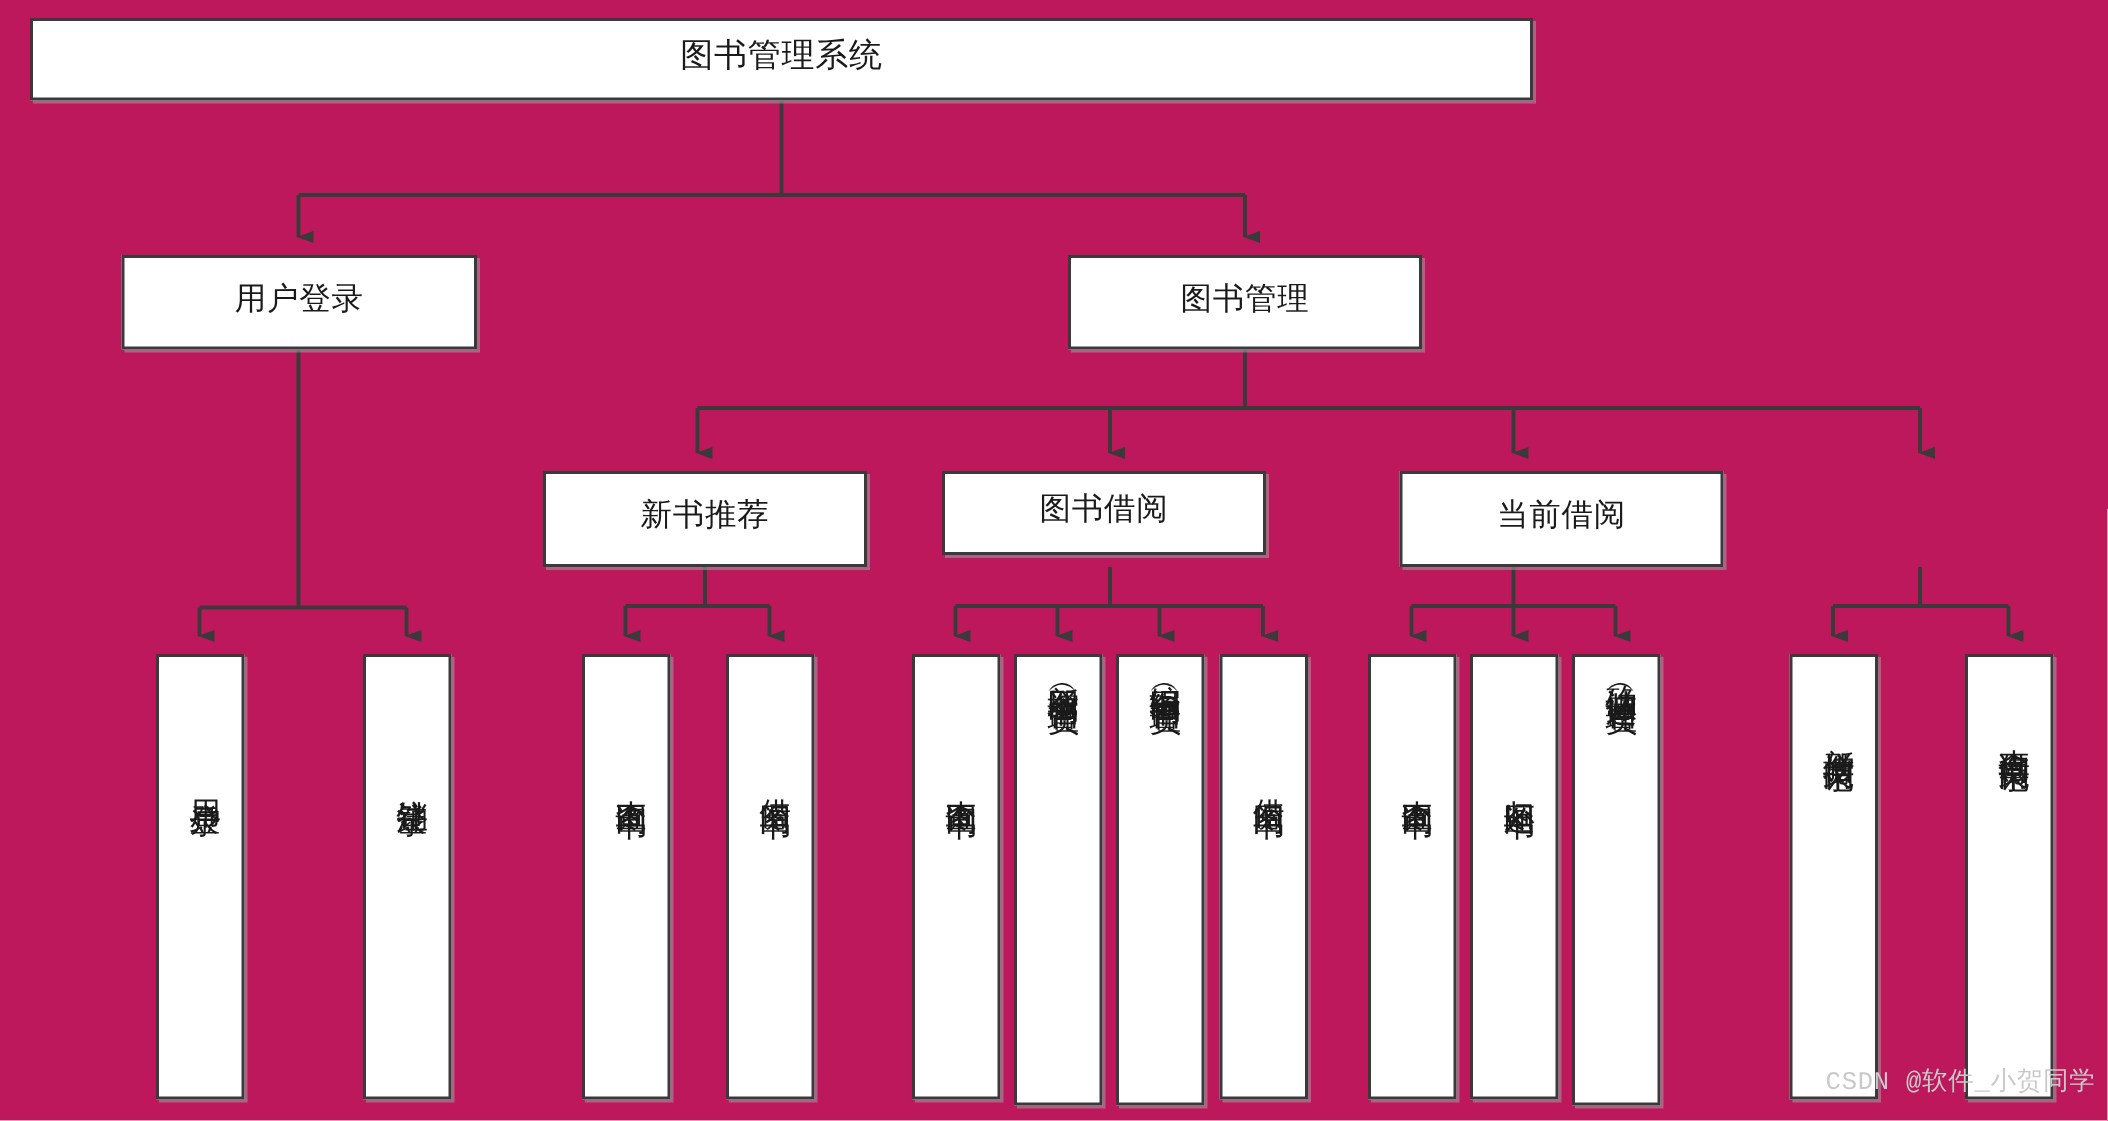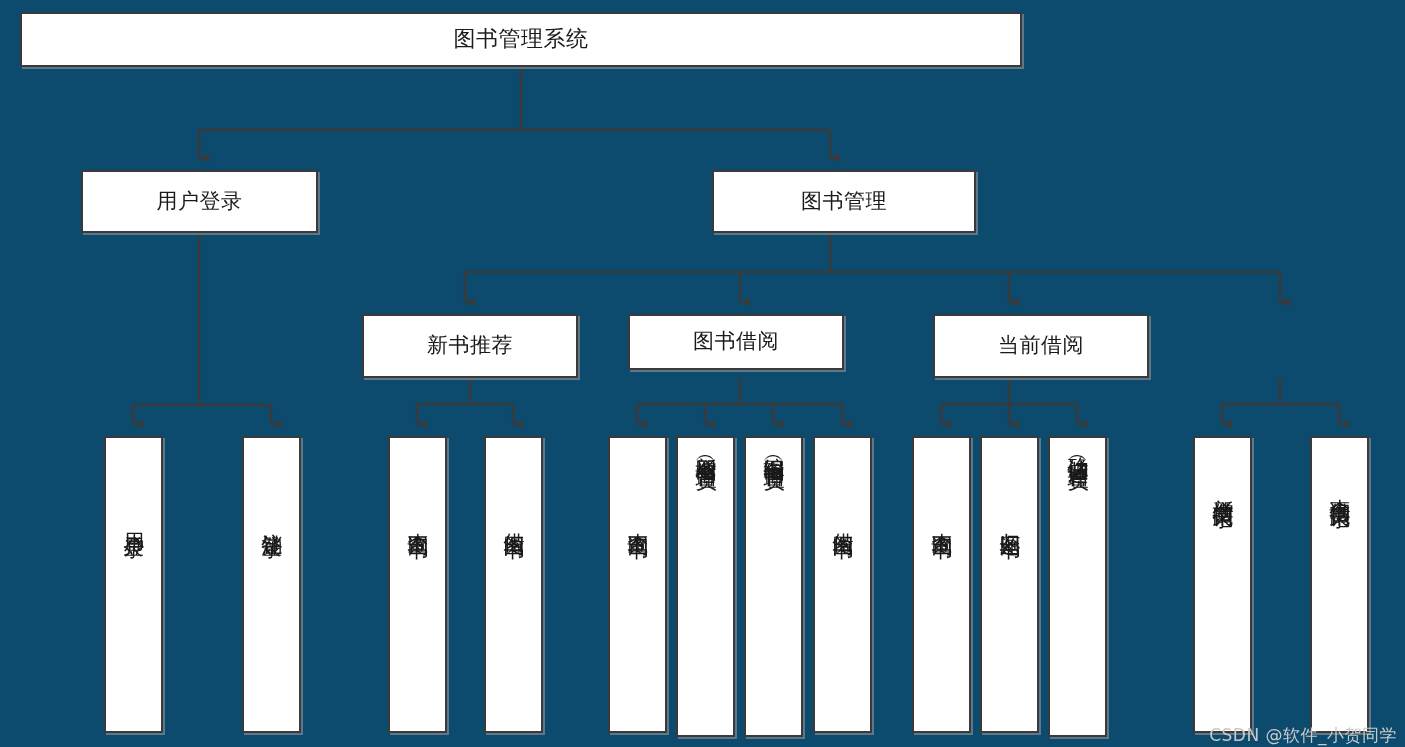--- a/index.html
+++ b/index.html
@@ -7,22 +7,23 @@
     padding: 0;
     background: #ffffff;
   }
   body {
     font-family: "DejaVu Sans", "Liberation Sans", sans-serif;
   }
   #canvas {
     position: relative;
     width: 1405px;
     height: 747px;
-    background: #0c4a6e;
+    background: #be185d;
     overflow: hidden;
+    font-family: Liberation Mono, monospace;
   }
   svg#wires {
     position: absolute;
     left: 0;
     top: 0;
     width: 1405px;
     height: 747px;
     pointer-events: none;
   }
   .node {
@@ -61,21 +62,21 @@
     letter-spacing: 2px;
     white-space: normal;
     max-height: 100%;
   }
   .node.vert.tall {
     align-items: flex-start;
   }
   .watermark {
     position: absolute;
     right: 8px;
-    bottom: 0;
+    bottom: 15px;
     font-size: 17px;
     color: #c9c9c9;
     white-space: nowrap;
     letter-spacing: 0.5px;
   }
 </style>
 </head>
 <body>
 
 <div id="canvas">
@@ -130,21 +131,21 @@
     </g>
   </svg>
 
   <div class="node horiz root" style="left:20px; top:12px; width:1002px; height:55px;">
     <span class="label">图书管理系统</span>
   </div>
 
   <div class="node horiz" style="left:81px; top:170px; width:237px; height:63px;">
     <span class="label">用户登录</span>
   </div>
-  <div class="node horiz" style="left:712px; top:170px; width:264px; height:63px;">
+  <div class="node horiz" style="left:712px; top:170px; width:236px; height:63px;">
     <span class="label">图书管理</span>
   </div>
 
   <div class="node horiz" style="left:362px; top:314px; width:216px; height:64px;justify-content:center;">
     <span class="label">新书推荐</span>
   </div>
   <div class="node horiz" style="left:628px; top:314px; width:216px; height:56px;">
     <span class="label">图书借阅</span>
   </div>
   <div class="node horiz" style="left:901px; top:314px; width:216px; height:64px;margin-left:32px;">

